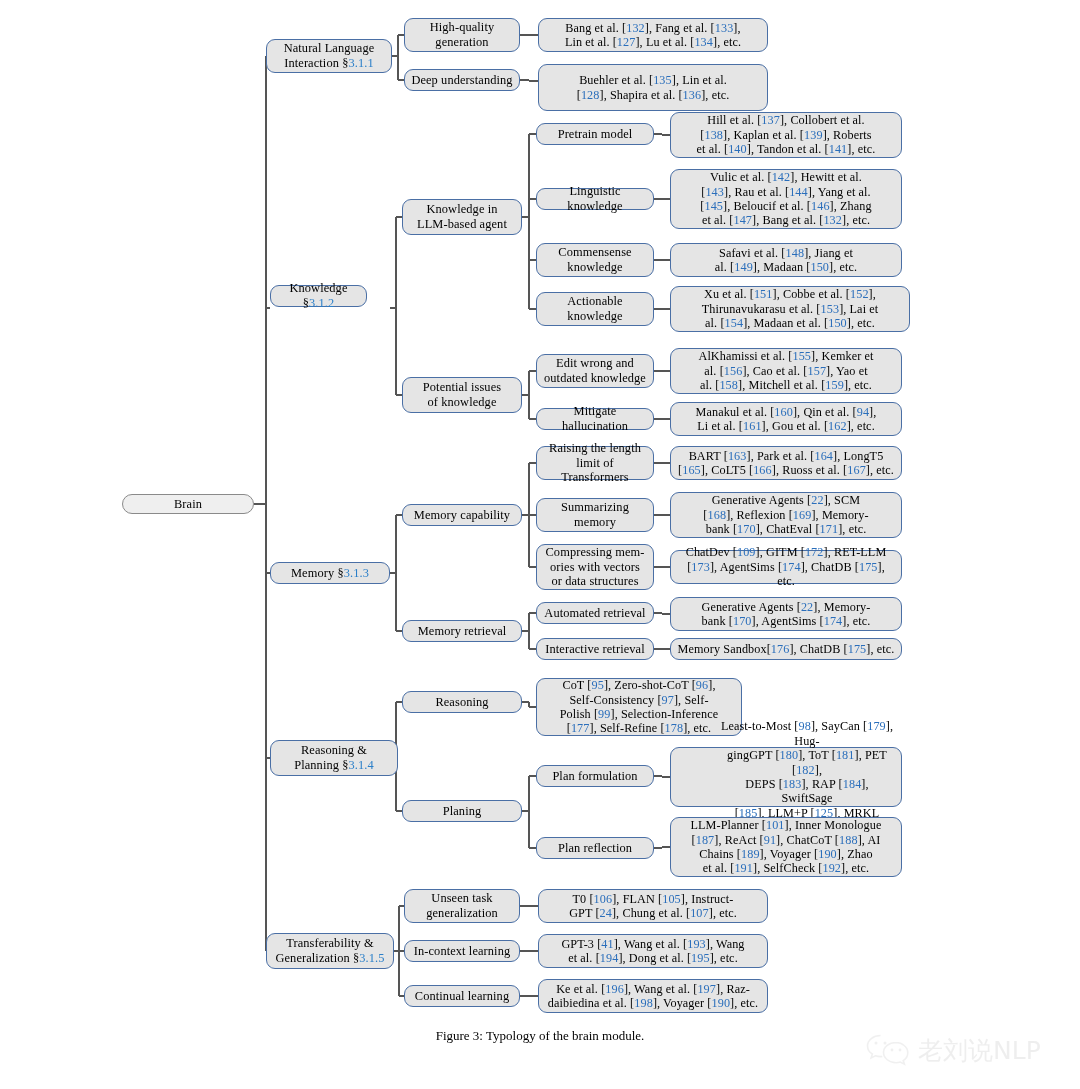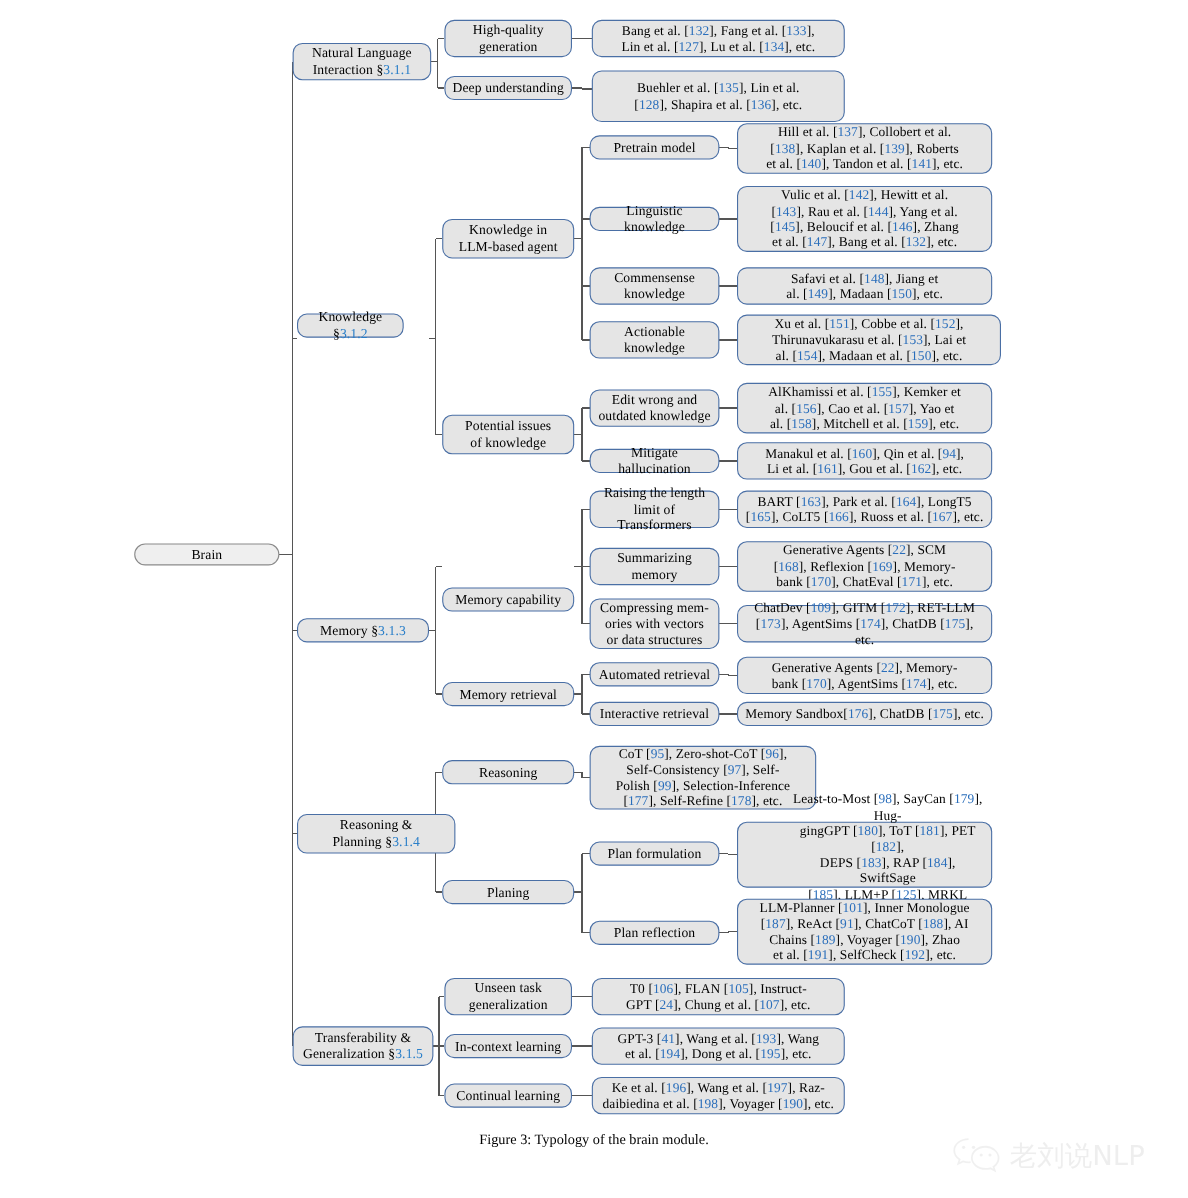--- a/index.html
+++ b/index.html
@@ -213,21 +213,21 @@
       </div>
       <div class="node" style="left: 536px; top: 408px; width: 118px; height: 22px;">
         <span class="t">Mitigate hallucination</span>
       </div>
       <div class="node cite" style="left: 670px; top: 402px; width: 232px; height: 34px;">
         <span class="t">Manakul et al. [<span class="ref">160</span>], Qin et al. [<span class="ref">94</span>],<br>Li et al. [<span class="ref">161</span>], Gou et al. [<span class="ref">162</span>], etc.</span>
       </div>
       <div class="node" style="left: 270px; top: 562px; width: 120px; height: 22px;">
         <span class="t">Memory §<span class="sec">3.1.3</span></span>
       </div>
-      <div class="node" style="left: 402px; top: 504px; width: 120px; height: 22px; margin-top: 30px;">
+      <div class="node" style="left: 402px; top: 504px; width: 120px; height: 22px;">
         <span class="t">Memory capability</span>
       </div>
       <div class="node" style="left: 536px; top: 446px; width: 118px; height: 34px;">
         <span class="t">Raising the length<br>limit of Transformers</span>
       </div>
       <div class="node cite" style="left: 670px; top: 446px; width: 232px; height: 34px;">
         <span class="t">BART [<span class="ref">163</span>], Park et al. [<span class="ref">164</span>], LongT5<br>[<span class="ref">165</span>], CoLT5 [<span class="ref">166</span>], Ruoss et al. [<span class="ref">167</span>], etc.</span>
       </div>
       <div class="node" style="left: 536px; top: 498px; width: 118px; height: 34px;">
         <span class="t">Summarizing<br>memory</span>
@@ -249,21 +249,21 @@
       </div>
       <div class="node cite" style="left: 670px; top: 597px; width: 232px; height: 34px;">
         <span class="t">Generative Agents [<span class="ref">22</span>], Memory-<br>bank [<span class="ref">170</span>], AgentSims [<span class="ref">174</span>], etc.</span>
       </div>
       <div class="node" style="left: 536px; top: 638px; width: 118px; height: 22px;">
         <span class="t">Interactive retrieval</span>
       </div>
       <div class="node cite" style="left: 670px; top: 638px; width: 232px; height: 22px;">
         <span class="t">Memory Sandbox[<span class="ref">176</span>], ChatDB [<span class="ref">175</span>], etc.</span>
       </div>
-      <div class="node" style="left: 270px; top: 740px; width: 144px; height: 36px;">
+      <div class="node" style="left: 270px; top: 740px; width: 128px; height: 36px;">
         <span class="t">Reasoning &amp;<br>Planning §<span class="sec">3.1.4</span></span>
       </div>
       <div class="node" style="left: 402px; top: 691px; width: 120px; height: 22px;">
         <span class="t">Reasoning</span>
       </div>
       <div class="node cite" style="left: 536px; top: 678px; width: 206px; height: 58px;">
         <span class="t">CoT [<span class="ref">95</span>], Zero-shot-CoT [<span class="ref">96</span>],<br>Self-Consistency [<span class="ref">97</span>], Self-<br>Polish [<span class="ref">99</span>], Selection-Inference<br>[<span class="ref">177</span>], Self-Refine [<span class="ref">178</span>], etc.</span>
       </div>
       <div class="node" style="left: 402px; top: 800px; width: 120px; height: 22px;">
         <span class="t">Planing</span>

